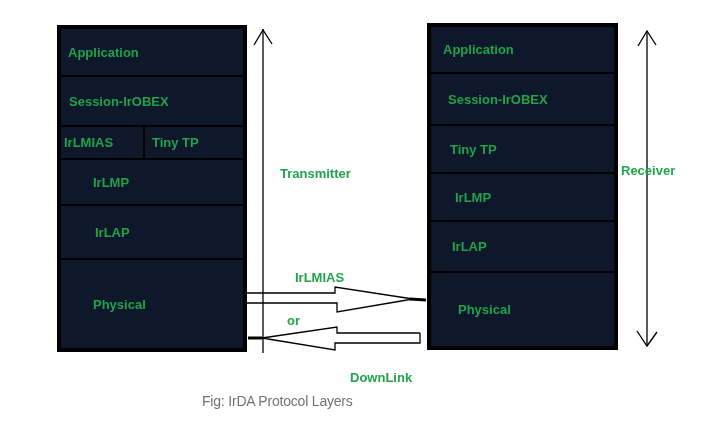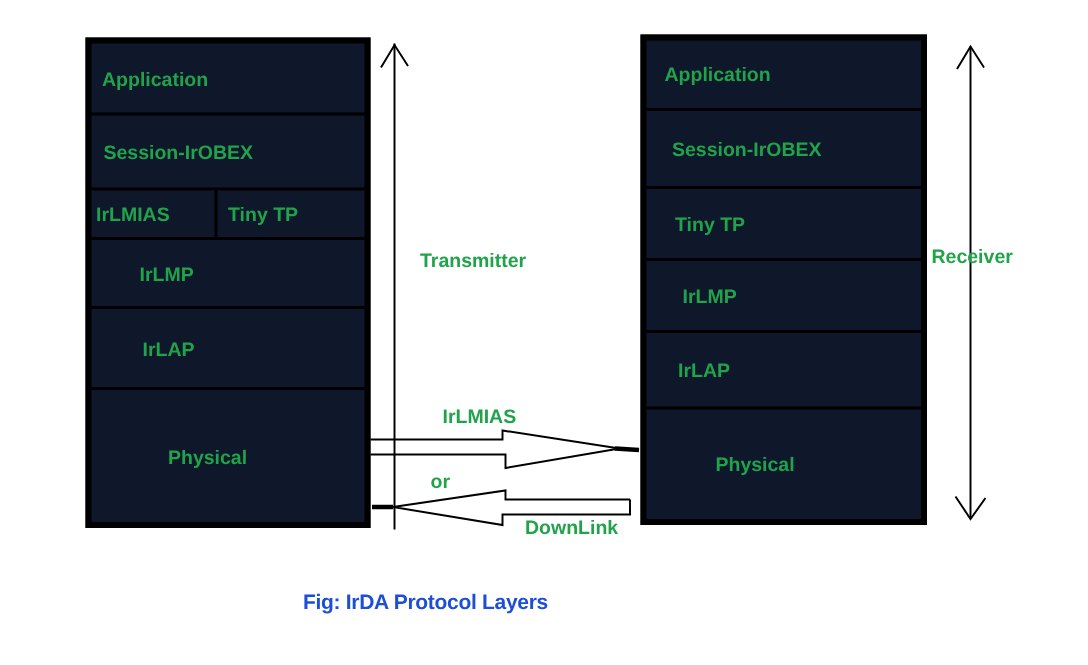--- a/index.html
+++ b/index.html
@@ -13,42 +13,42 @@
     display:flex; flex-direction:column;
   }
   .stack-left  { left:57px;  top:25px; width:190px; height:327px; }
   .stack-right { left:427px; top:23px; width:191px; height:327px; }
   .layer-row {
     box-sizing:border-box; border-bottom:2px solid #000;
     display:flex; align-items:center;
     font-weight:bold; font-size:13px; color:#20A34A;
     white-space:nowrap;
   }
-  .layer-row.last { border-bottom:none; flex:1;margin-left:19px; }
+  .layer-row.last { border-bottom:none; flex:1; }
   .split-row { padding:0 !important; }
   .cell {
     box-sizing:border-box; height:100%;
     display:flex; align-items:center;
     font-weight:bold; font-size:13px; color:#20A34A; white-space:nowrap;
   }
   .cell-a { width:84px; border-right:2px solid #000; padding-left:3px; }
   .cell-b { flex:1; padding-left:7px; }
   .overlay { position:absolute; left:0; top:0; }
   .lbl {
     position:absolute; font-weight:bold; font-size:13px; color:#20A34A;
     white-space:nowrap;
   }
   .lbl-transmitter { left:280px; top:166px; }
   .lbl-receiver    { left:621px; top:163px; }
   .lbl-uplink      { left:295px; top:270px; }
   .lbl-or          { left:287px; top:313px;text-align:center; }
-  .lbl-downlink    { left:350px; top:344px; }
+  .lbl-downlink    { left:350px; top:370px; }
   .caption {
     position:absolute; left:202px; top:393px;
-    font-weight:bold; font-size:14px; letter-spacing:-0.2px; color:#1d4ed8;
+    font-weight:normal; font-size:14px; letter-spacing:-0.2px; color:#737373;
     white-space:nowrap;
   }
 </style>
 </head>
 <body>
 
 <div class="canvas">
 
   <div class="stack stack-left">
     <div class="layer-row" style="height:48px; padding-left:7px;">

